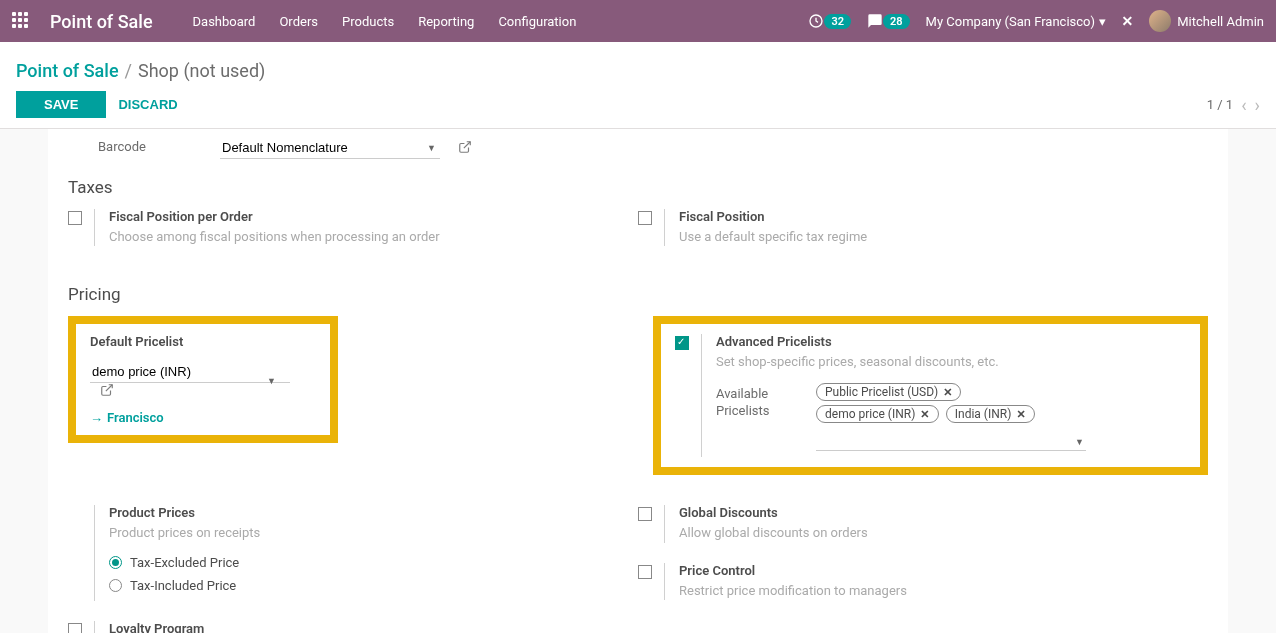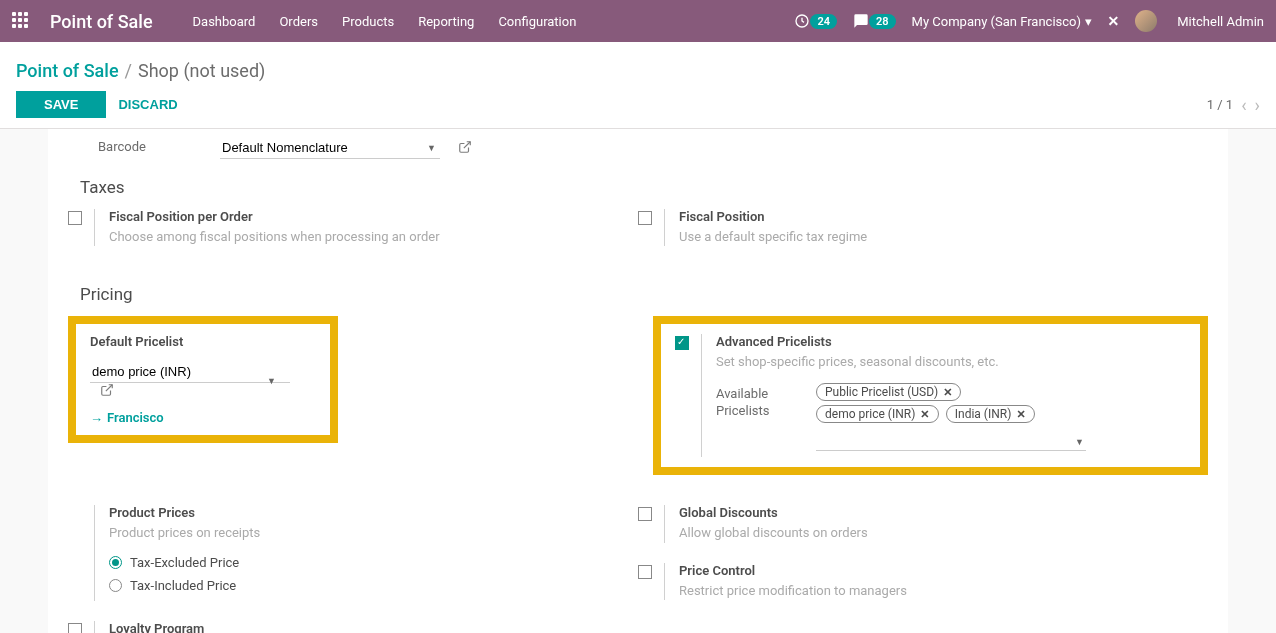--- a/index.html
+++ b/index.html
@@ -8,42 +8,42 @@
 .apps-icon { width: 18px; height: 18px; display: grid; grid-template-columns: repeat(3,4px); grid-template-rows: repeat(3,4px); gap: 2px; margin-right: 20px; }
 .apps-icon span { background: #fff; border-radius: 1px; }
 .brand { font-size: 18px; font-weight: 500; color: #fff; margin-right: 40px; white-space: nowrap; }
 .nav-menu { display: flex; gap: 24px; }
 .nav-menu a { color: #fff; font-size: 13px; text-decoration: none; }
 .nav-right { margin-left: auto; display: flex; align-items: center; gap: 16px; }
 .badge-pill { background: #00a09d; color: #fff; border-radius: 10px; padding: 1px 7px; font-size: 11px; font-weight: 600; margin-left: -2px; }
 .badge-wrap { display: flex; align-items: center; color: #fff; }
 .badge-wrap svg, .badge-wrap .iconclock { margin-right: 2px; }
 .company-sel { color: #fff; font-size: 13px; display: flex; align-items: center; gap: 4px; }
-.user-block { display: flex; align-items: center; gap: 20px; color: #fff; font-size: 13px; }
+.user-block { display: flex; align-items: center; gap: 6px; color: #fff; font-size: 13px; }
 .avatar { width: 22px; height: 22px; border-radius: 50%; background: linear-gradient(135deg,#e0b38a,#8c7b6b); }
 .close-x { color: #fff; font-size: 14px; font-weight: bold; }
 .subbar { background: #fff; border-bottom: 1px solid #e1dede; padding: 8px 16px 0 16px; }
 .breadcrumbs { font-size: 18px; padding: 10px 0; color: #875a7b; display: flex; align-items: center; gap: 6px; }
 .breadcrumbs .bc-link { color: #00a09d; font-weight: 500; }
 .breadcrumbs .bc-sep { color: #999; }
 .breadcrumbs .bc-current { color: #6c6c6c; font-weight: 400; }
 .subbar-row { display: flex; align-items: center; padding-bottom: 10px; }
 .btn-save { background: #00a09d; color: #fff; border: none; padding: 6px 28px; font-size: 13px; font-weight: 600; cursor: pointer; }
 .btn-discard { background: transparent; color: #00a09d; border: none; padding: 6px 12px; font-size: 13px; font-weight: 600; cursor: pointer; }
 .pager { margin-left: auto; display: flex; align-items: center; gap: 8px; color: #6c6c6c; font-size: 13px; }
 .pager-arrow { color: #bcbcbc; font-size: 18px; cursor: pointer; }
 .content { max-width: 1180px; margin: 0 auto; padding: 0 20px 40px 20px; background: #fff; }
 .content-inner { padding-top: 0; }
 .field-row-top { display: flex; align-items: center; gap: 12px; margin-bottom: 12px; padding-top: 8px; }
 .field-row-top .lbl { width: 110px; margin-left: 30px; color: #6c6c6c; font-size: 13px; line-height: 1.2; }
 .select-line { border: none; border-bottom: 1px solid #ccc; width: 220px; padding: 3px 18px 3px 2px; font-size: 13px; background: transparent; position: relative; }
 .select-wrapper { position: relative; display: inline-block; }
 .select-caret { position: absolute; right: 4px; top: 50%; transform: translateY(-50%); font-size: 9px; color: #666; pointer-events: none; }
 .ext-link { color: #7c7c7c; margin-left: 6px; }
-.section-title { font-size: 17px; color: #4c4c4c; margin: 18px 0 12px 12px; font-weight: 400; }
+.section-title { font-size: 17px; color: #4c4c4c; margin: 18px 0 12px 0; font-weight: 400; }
 .two-cols { display: flex; gap: 0; }
 .col { width: 50%; padding-right: 20px; }
 .option-block { display: flex; gap: 12px; margin-bottom: 20px; }
 .chk { width: 14px; height: 14px; border: 1px solid #888; margin-top: 2px; flex-shrink: 0; }
 .chk.checked { background: #009688; border-color: #009688; position: relative; }
 .chk.checked::after { content: "✓"; color: #fff; font-size: 10px; position: absolute; top: -1px; left: 1px; }
 .option-body { border-left: 1px solid #d0d0d0; padding-left: 14px; flex: 1; }
 .option-title { font-weight: 600; color: #4c4c4c; font-size: 13px; margin-bottom: 4px; }
 .option-desc { color: #aaa; font-size: 13px; line-height: 1.4; }
 .option-inner { margin-top: 12px; }
@@ -86,21 +86,21 @@
     <a>Products</a>
     <a>Reporting</a>
     <a>Configuration</a>
   </div>
   <div class="nav-right">
     <div class="badge-wrap">
       <svg width="16" height="16" viewBox="0 0 24 24" fill="none" stroke="#fff" stroke-width="2">
           <circle cx="12" cy="12" r="9"></circle>
           <path d="M12 7v5l3 2"></path>
         </svg>
-      <span class="badge-pill">24</span>
+      <span class="badge-pill">32</span>
     </div>
     <div class="badge-wrap">
       <svg width="16" height="16" viewBox="0 0 24 24" fill="#fff">
           <path d="M20 2H4a2 2 0 0 0-2 2v18l4-4h14a2 2 0 0 0 2-2V4a2 2 0 0 0-2-2z"></path>
         </svg>
       <span class="badge-pill">28</span>
     </div>
     <div class="company-sel">
       <span>My Company (San Francisco)</span>
       <span>▾</span>

